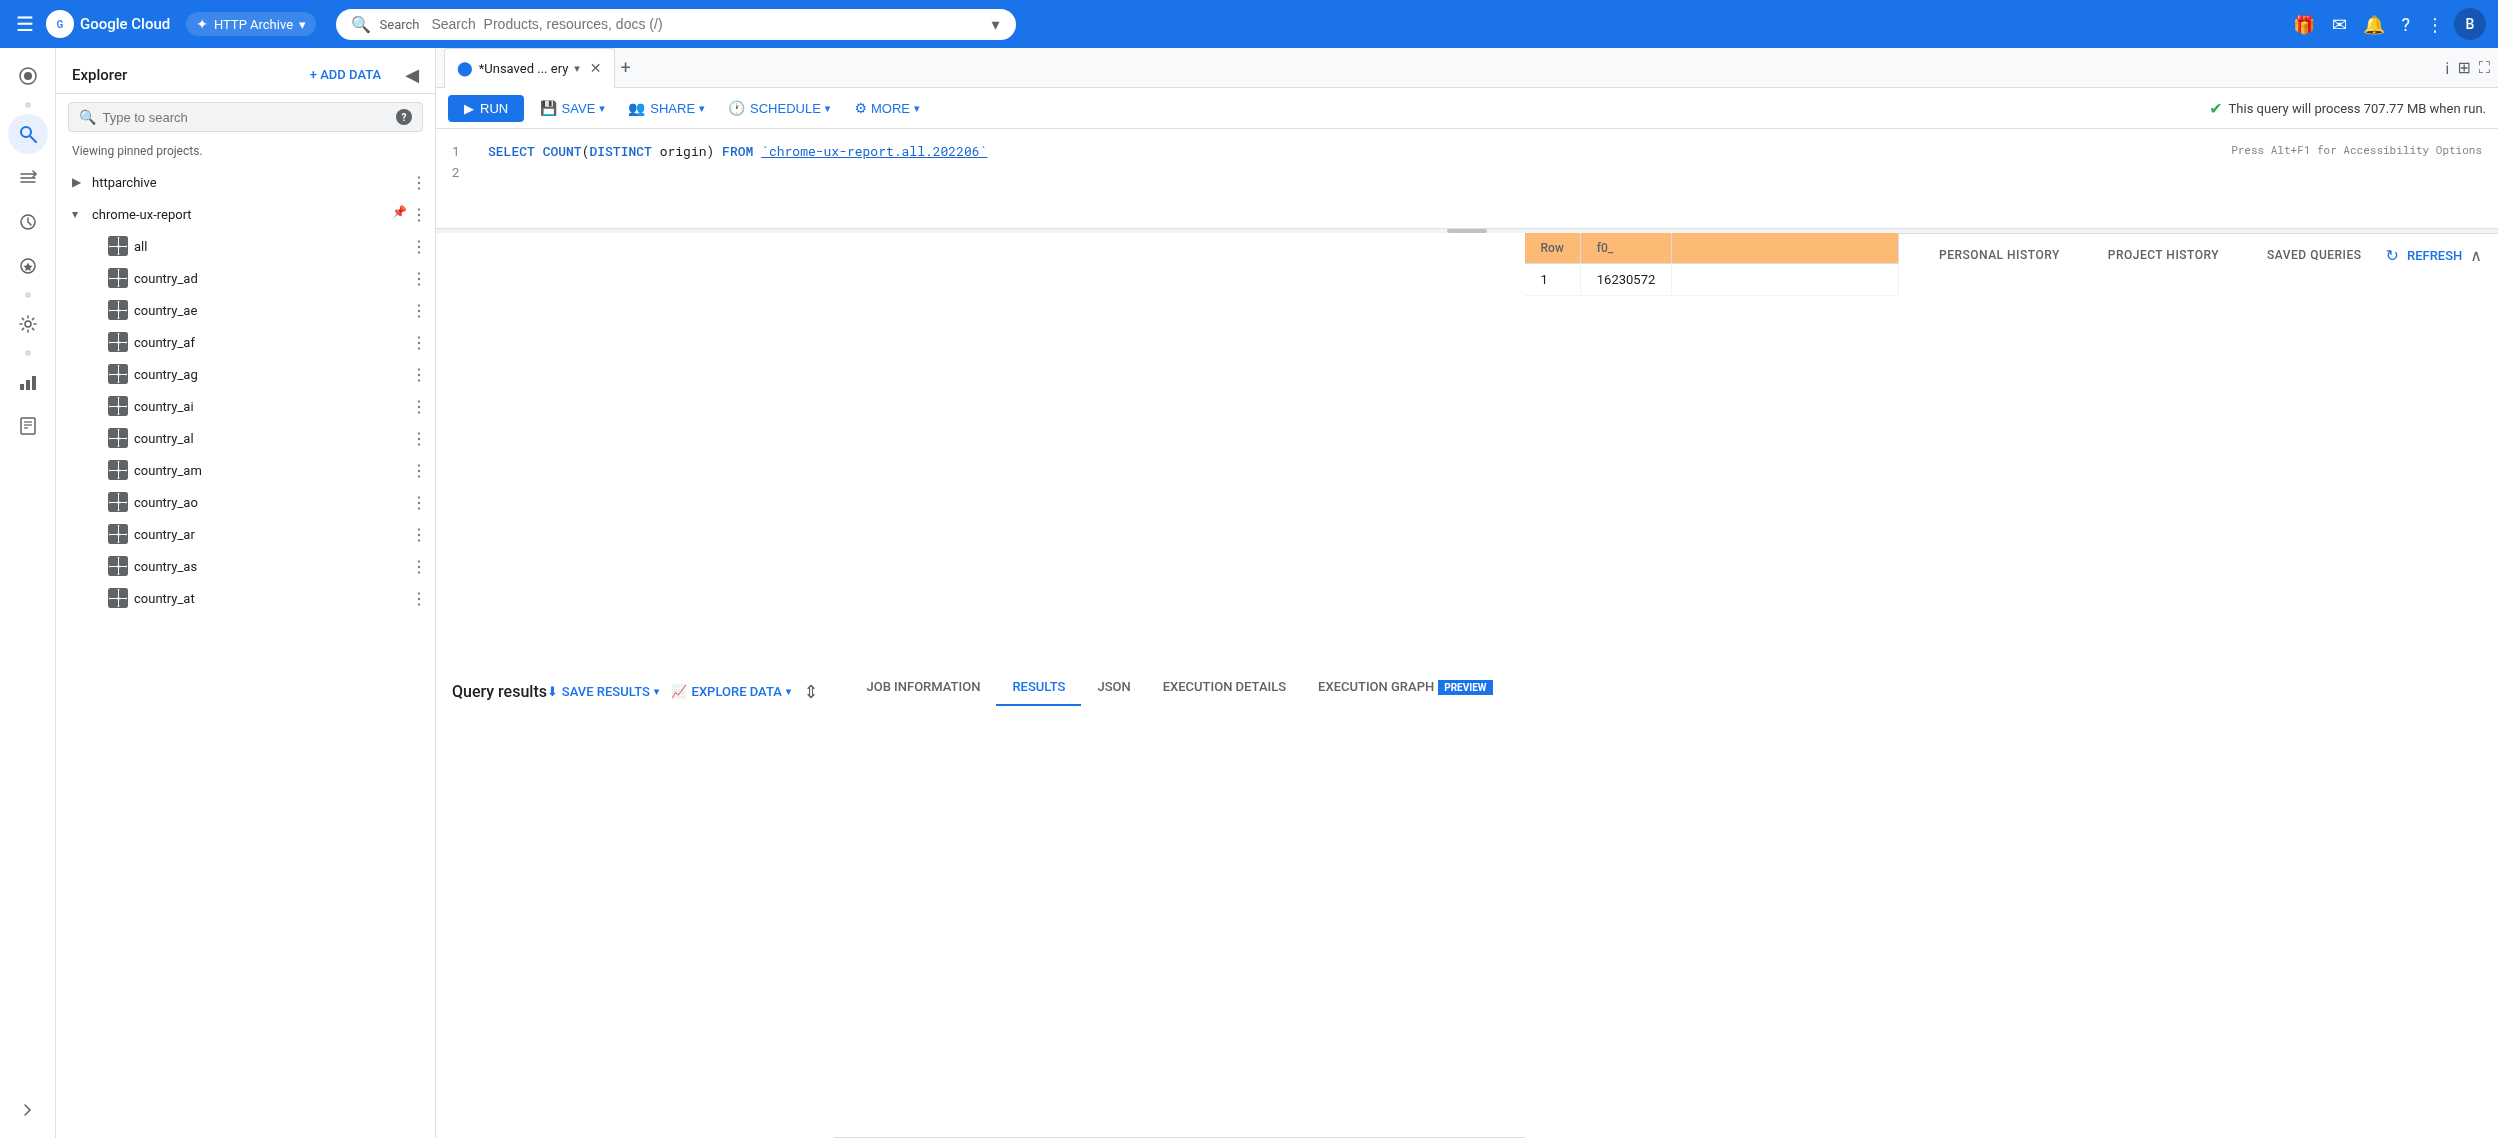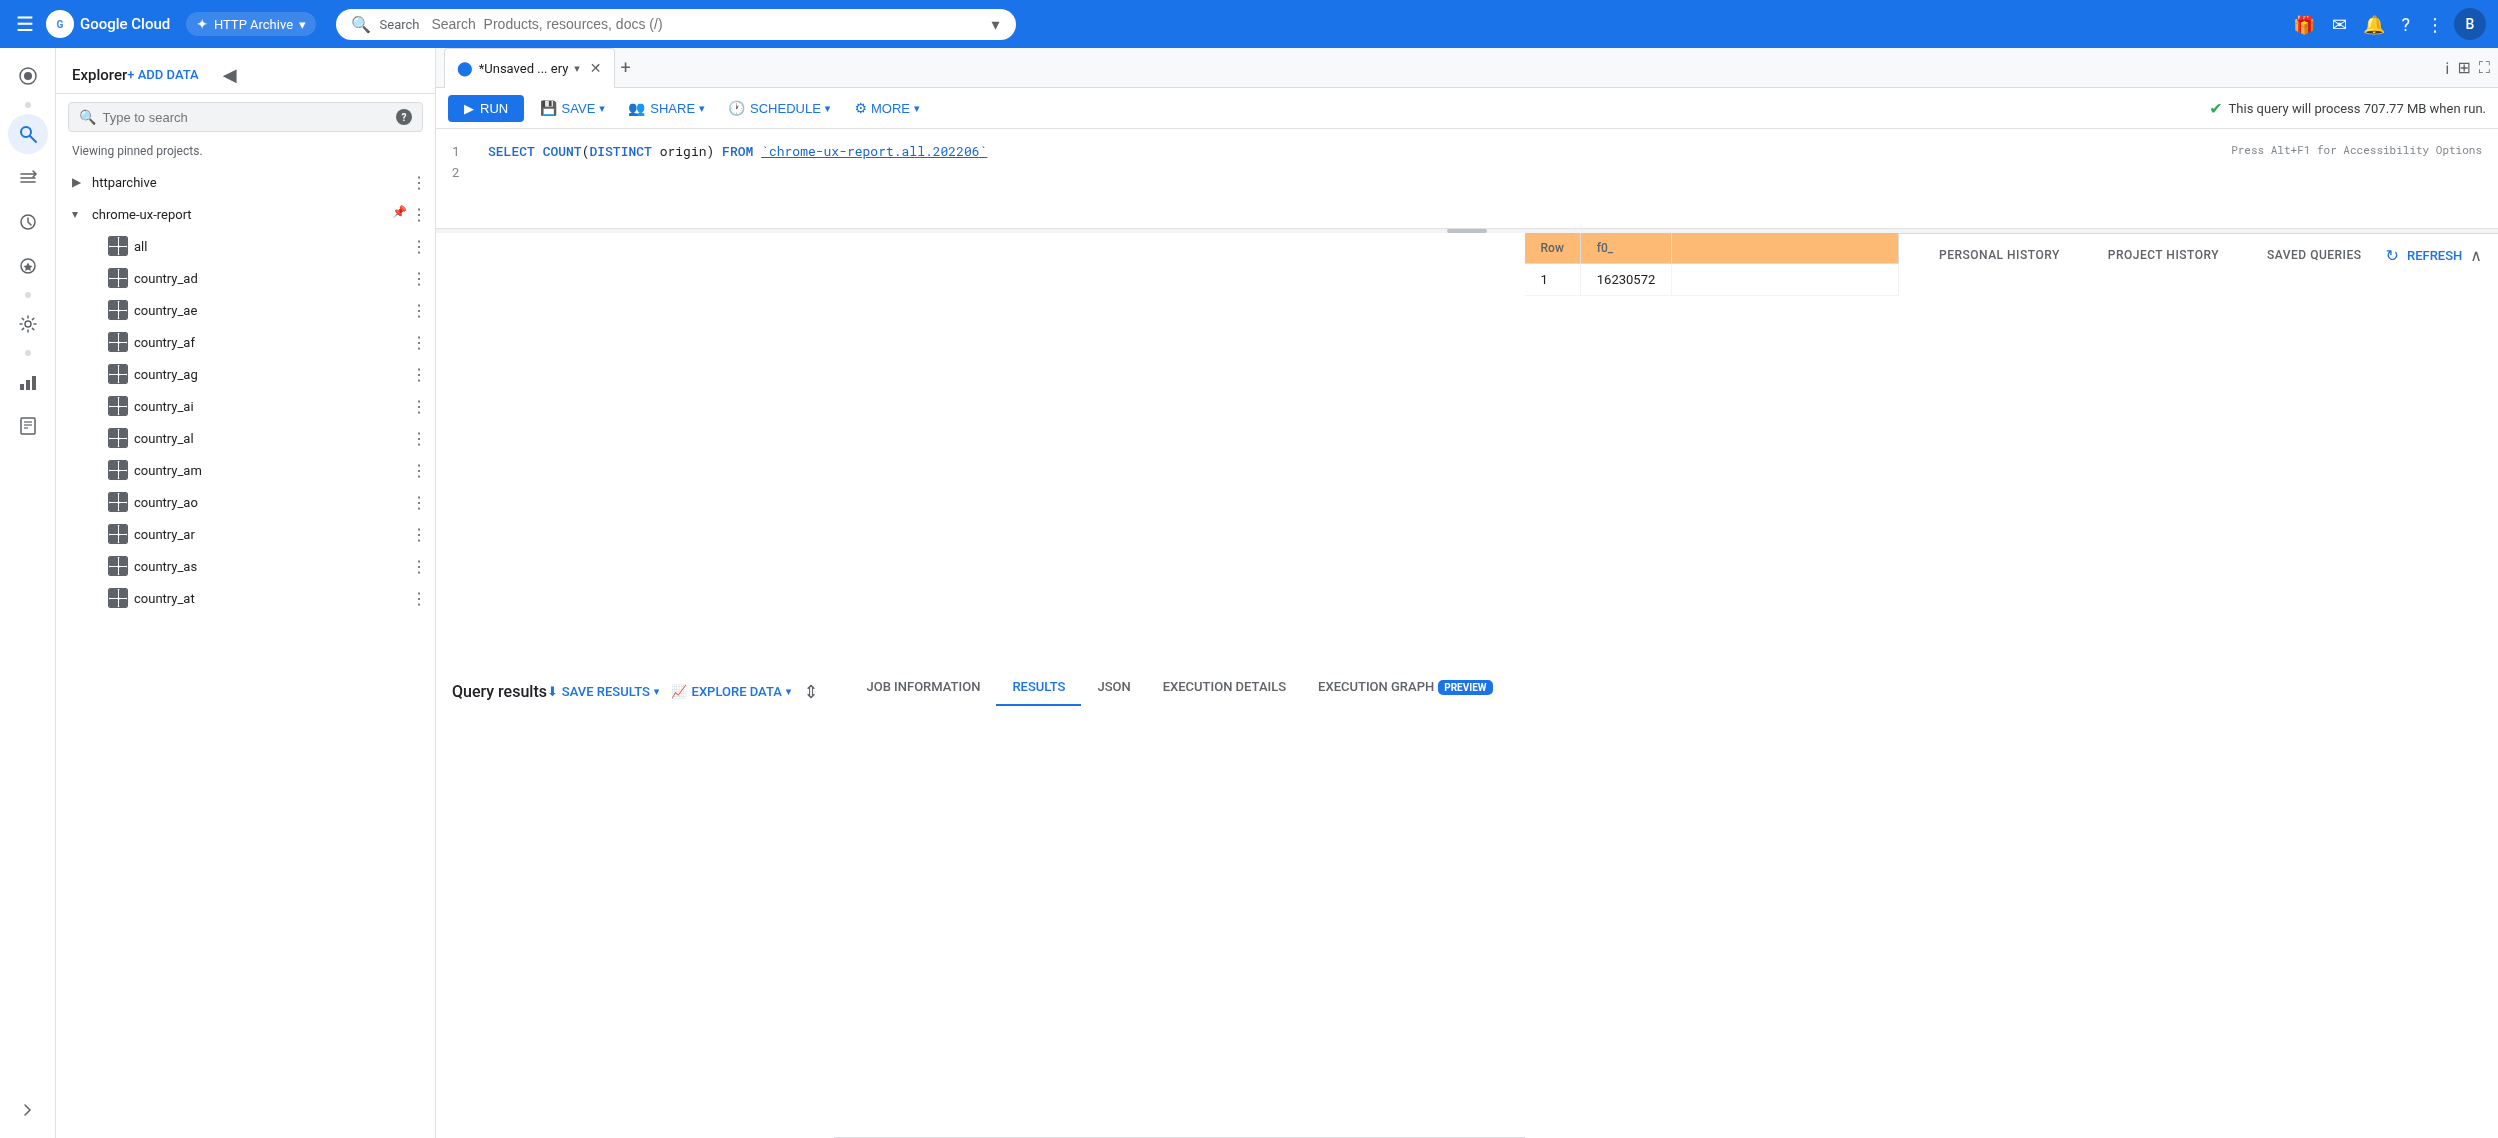--- a/index.html
+++ b/index.html
@@ -24,21 +24,21 @@
     .main-layout { display: flex; height: calc(100vh - 48px); }
 
     
     .icon-sidebar { width: 56px; background: #fff; display: flex; flex-direction: column; align-items: center; padding: 8px 0; gap: 4px; border-right: 1px solid #e0e0e0; flex-shrink: 0; }
     .icon-sidebar-item { width: 40px; height: 40px; display: flex; align-items: center; justify-content: center; border-radius: 50%; cursor: pointer; color: #5f6368; font-size: 18px; }
     .icon-sidebar-item.active { background: #e8f0fe; color: #1a73e8; }
     .icon-sidebar-dot { width: 6px; height: 6px; background: #dadce0; border-radius: 50%; margin: 2px auto; }
 
     
     .explorer-panel { width: 380px; background: #fff; display: flex; flex-direction: column; border-right: 1px solid #e0e0e0; flex-shrink: 0; }
-    .explorer-header { display: flex; align-items: center; justify-content: flex-start; padding: 16px 16px 8px; border-bottom: 1px solid #e0e0e0; }
+    .explorer-header { display: flex; align-items: center; justify-content: space-between; padding: 16px 16px 8px; border-bottom: 1px solid #e0e0e0; }
     .explorer-title { font-size: 15px; font-weight: 500; color: #202124; }
     .explorer-actions { display: flex; align-items: center; gap: 24px; }
     .add-data-btn { display: flex; align-items: center; gap: 4px; color: #1a73e8; font-size: 13px; font-weight: 500; cursor: pointer; }
     .collapse-btn { color: #5f6368; cursor: pointer; font-size: 18px; }
     .search-box { padding: 8px 12px; }
     .search-input-wrap { display: flex; align-items: center; background: #f1f3f4; border: 1px solid #dadce0; border-radius: 4px; padding: 6px 10px; gap: 6px; }
     .search-input-wrap input { border: none; background: transparent; outline: none; flex: 1; font-size: 13px; color: #202124; }
     .search-input-icon { color: #5f6368; font-size: 14px; }
     .search-help-icon { color: #5f6368; font-size: 14px; cursor: pointer; background: #5f6368; color: #fff; border-radius: 50%; width: 16px; height: 16px; display: flex; align-items: center; justify-content: center; font-size: 10px; font-weight: bold; }
     .viewing-text { padding: 4px 16px 8px; font-size: 12px; color: #5f6368; }
@@ -82,21 +82,21 @@
 
     
     .results-area { flex: 1; display: flex; overflow: hidden; }
     .results-header { padding: 12px 16px 0; display: flex; align-items: center; justify-content: space-between; flex-shrink: 0; }
     .results-title { font-size: 16px; font-weight: 500; color: #202124; }
     .results-actions { display: flex; align-items: center; gap: 12px; }
     .results-action-btn { display: flex; align-items: center; gap: 4px; color: #1a73e8; font-size: 13px; font-weight: 500; cursor: pointer; }
     .results-tabs { display: flex; align-items: center; border-bottom: 1px solid #dadce0; padding: 0 16px; flex-shrink: 0; margin-top: 4px; }
     .results-tab { padding: 10px 16px; font-size: 13px; font-weight: 500; color: #5f6368; cursor: pointer; border-bottom: 2px solid transparent; white-space: nowrap; }
     .results-tab.active { color: #1a73e8; border-bottom-color: #1a73e8; }
-    .preview-badge { background: #1a73e8; color: #fff; font-size: 10px; font-weight: 700; padding: 2px 6px; border-radius: 5px; margin-left: 4px; }
+    .preview-badge { background: #1a73e8; color: #fff; font-size: 10px; font-weight: 700; padding: 2px 6px; border-radius: 0; margin-left: 4px; }
 
     
     .results-table-wrap { flex: 1; overflow: auto; }
     .results-table { width: 100%; border-collapse: collapse; }
     .results-table th { background: #fdba74; padding: 8px 16px; text-align: left; font-size: 12px; font-weight: 500; color: #5f6368; border-bottom: 1px solid #dadce0; border-right: 1px solid #dadce0; white-space: nowrap; }
     .results-table td { padding: 8px 16px; font-size: 13px; color: #202124; border-bottom: 1px solid #f1f3f4; border-right: 1px solid #f1f3f4; }
 
     
     .history-bar { display: flex; align-items: center; justify-content: space-between; border-top: 1px solid #dadce0; background: #fff; padding: 0 16px; height: 44px; flex-shrink: 0; }
     .history-tabs { display: flex; gap: 0; }

